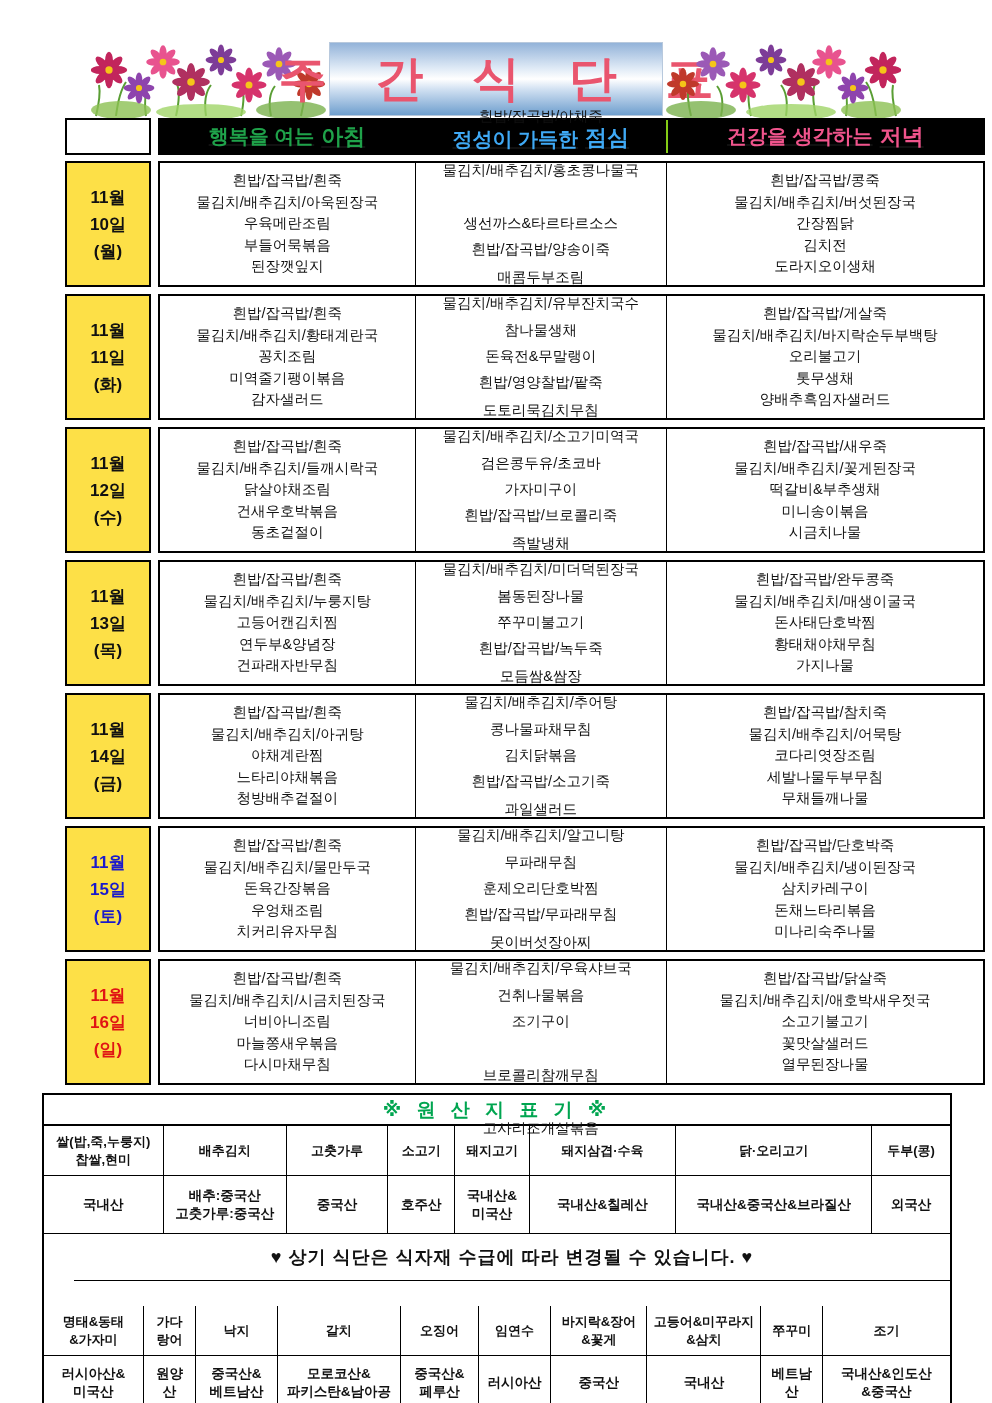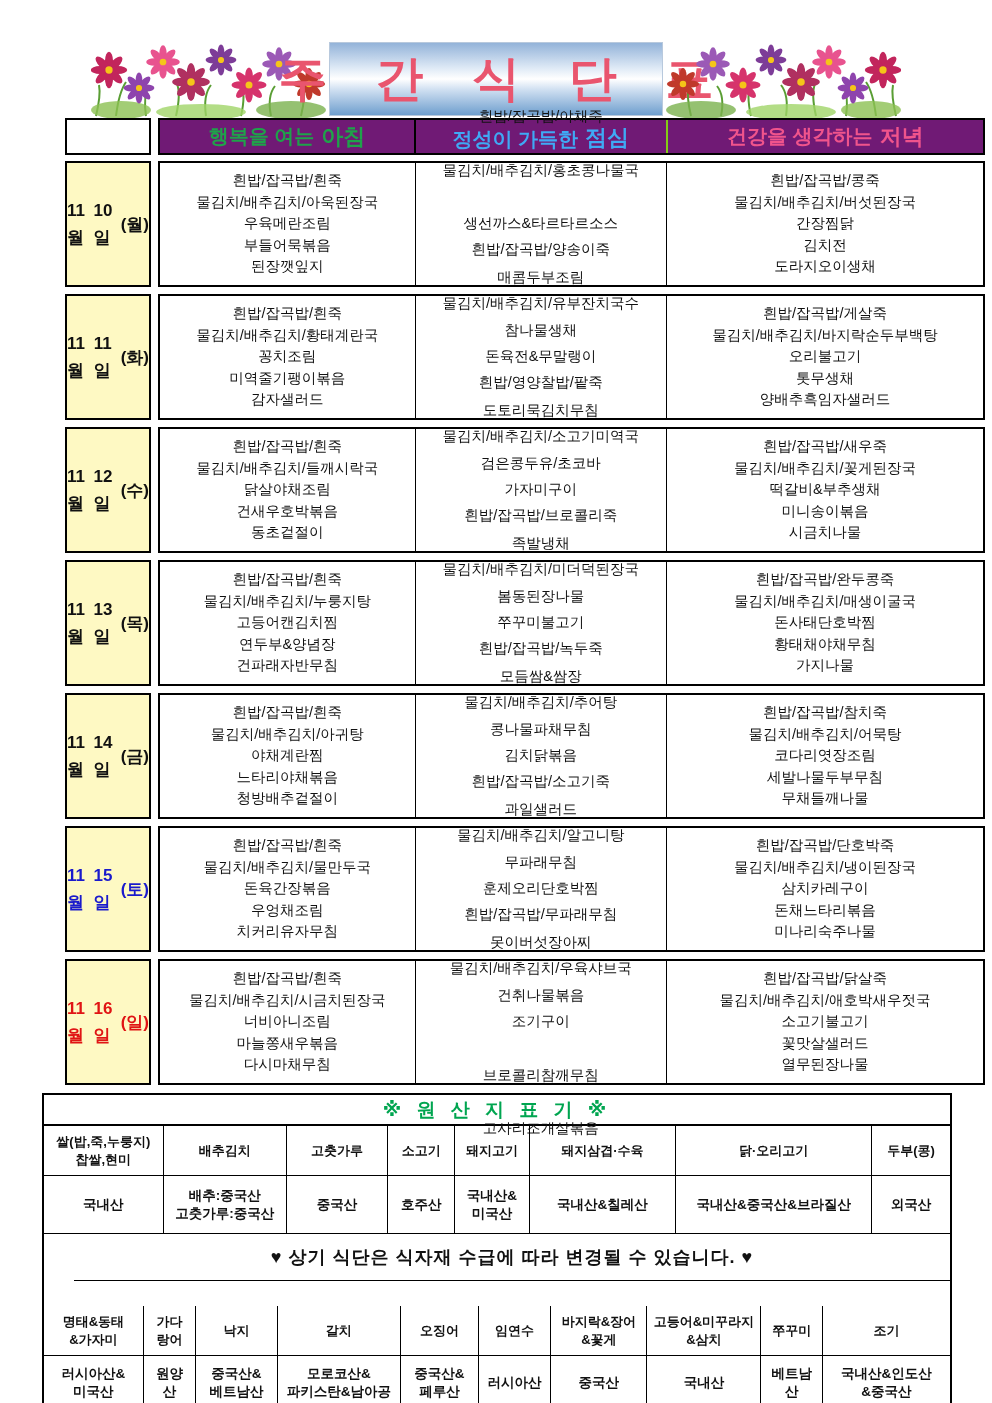--- a/index.html
+++ b/index.html
@@ -7,28 +7,28 @@
   .banner{display:flex;align-items:center;justify-content:center;margin-top:40px;height:78px;}
   .flowers{width:238px;height:78px;}
   .title-box{width:332px;height:72px;display:flex;align-items:center;justify-content:center;
     background:linear-gradient(180deg,#93b3d9 0%,#dfeaf6 35%,#ffffff 50%,#cfdfF1 65%,#6f9fce 100%);
     border:1px solid #b8c9dd;}
   .title-text{font-family:Liberation Mono, monospace;font-size:48px;font-weight:bold;
     letter-spacing:10px;text-indent:10px;white-space:nowrap;}
   .menu-wrap{width:920px;margin:0 0 0 65px;}
   .hdr-row{display:flex;gap:7px;height:37px;margin-bottom:6px;}
   .hdr-date{width:82px;border:2px solid #000;background:#ffffff;}
-  .hdr-menus{flex:1;border:2px solid #000;background:#701a75;display:flex;}
+  .hdr-menus{flex:1;border:2px solid #000;background:#000000;display:flex;text-decoration:underline;}
   .hdr-cell{display:flex;align-items:center;justify-content:center;font-size:20px;font-weight:bold;white-space:nowrap;}
   .hdr-cell b{font-size:22px;margin-left:7px;}
   .hdr-cell.w1{width:31%;border-right:2px solid #000;}
   .hdr-cell.w2{width:30.5%;border-right:2px solid #84cc16;align-items:flex-end;}
   .hdr-cell.w3{width:38.5%;}
   .day-row{display:flex;gap:7px;height:126px;margin-bottom:7px;}
-  .date-cell{width:82px;border:2px solid #000;background:#fef9c3;display:flex;flex-direction:row;
+  .date-cell{width:82px;border:2px solid #000;background:#fde047;display:flex;flex-direction:column;
     align-items:center;justify-content:center;font-size:17px;font-weight:bold;line-height:27px;}
   .menu-box{flex:1;border:2px solid #000;display:flex;}
   .menu-col{display:flex;flex-direction:column;justify-content:center;align-items:center;
     font-size:14.5px;line-height:21.5px;}
   .menu-col.w1{width:31%;border-right:1.6px solid #000;}
   .menu-col.w2{width:30.5%;border-right:1.6px solid #000;gap:32px;}
   .menu-col.w3{width:38.5%;}
   .origin{width:906px;margin:8px 0 0 42px;border:2px solid #000;}
   .origin-title{height:29px;border-bottom:2px solid #000;display:flex;align-items:center;justify-content:center;
     font-size:19px;font-weight:bold;letter-spacing:5px;}

